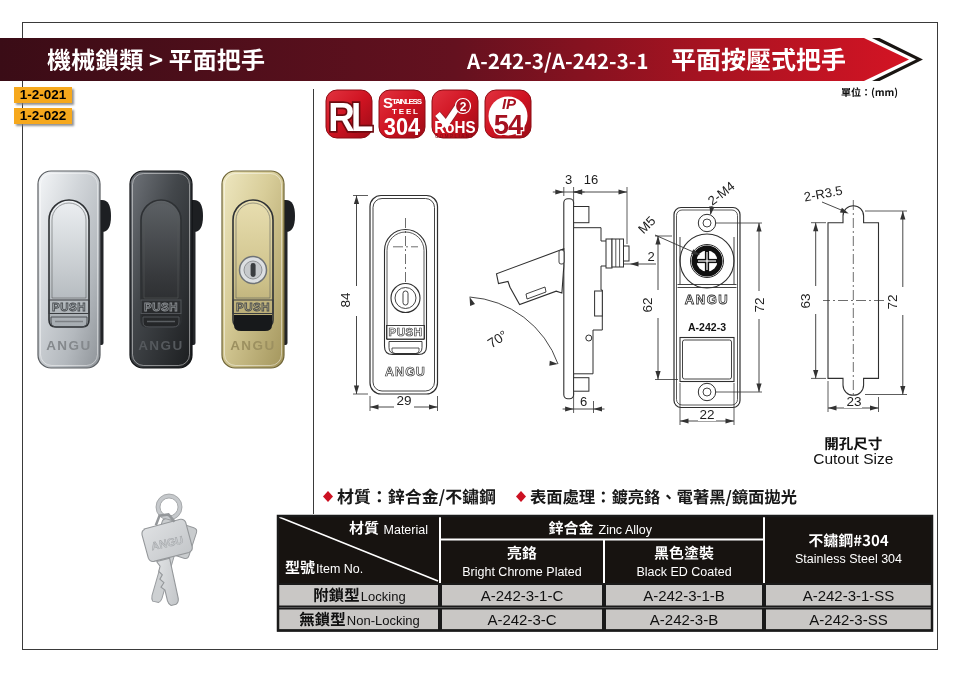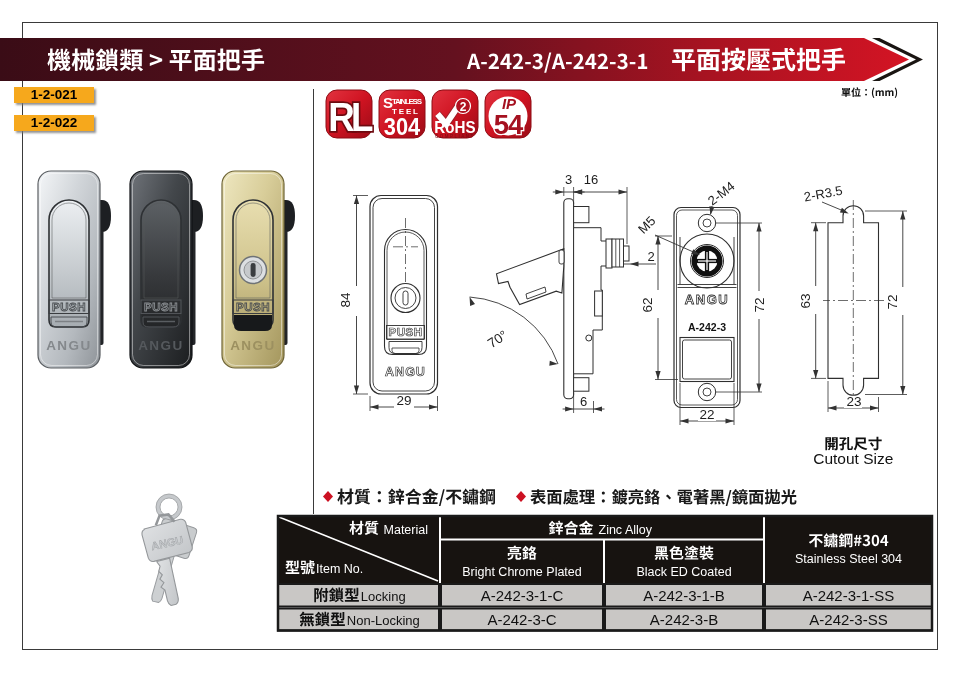--- a/index.html
+++ b/index.html
@@ -1,16 +1,16 @@
 <!DOCTYPE html>
 <html><head><meta charset="utf-8"><style>
 * { margin:0; padding:0; box-sizing:border-box; }
 html,body { width:960px; height:676px; background:#fff; font-family:"Liberation Sans",sans-serif; position:relative; overflow:hidden; }
 .frame { position:absolute; left:22px; top:21.5px; width:915.5px; height:628.5px; border:1px solid #3a3a3a; }
-.lab { position:absolute; left:14px; width:80px; height:15.5px; background:#f6a81c; color:#000;
+.lab { position:absolute; left:14px; width:58px; height:15.5px; background:#f6a81c; color:#000;
   font-size:13.5px; font-weight:bold; text-align:center; line-height:15px; box-shadow:2px 2px 2px rgba(120,120,120,0.8); }
 .vline { position:absolute; left:313px; top:89px; width:1px; height:425px; background:#3a3a3a; }
 </style></head>
 <body>
 <div class="frame"></div>
 <svg style="position:absolute;left:0;top:36px" width="935" height="48" viewBox="0 0 935 48">
     <defs>
       <linearGradient id="bg1" x1="0" y1="0" x2="1" y2="0">
         <stop offset="0" stop-color="#3a0c16"></stop>
         <stop offset="0.5" stop-color="#64111f"></stop>
@@ -18,21 +18,21 @@
         <stop offset="1" stop-color="#d41424"></stop>
       </linearGradient>
     </defs>
     <polygon points="872,2 879.5,2 923,23.5 879.5,45 872,45 916,23.5" fill="#1a1512"></polygon>
     <polygon points="0,2 864,2 909,23.5 864,45 0,45" fill="url(#bg1)"></polygon>
     <path transform="translate(47,33)" d="M1 -16H7.3V-13.3H1ZM3.1 -20.5H5.6V2.1H3.1ZM3.2 -14.2 4.5 -13.5Q4.3 -12.1 4 -10.6Q3.7 -9.2 3.3 -7.7Q2.9 -6.3 2.5 -5Q2 -3.8 1.5 -2.9Q1.4 -3.3 1.2 -3.8Q1 -4.3 0.8 -4.8Q0.6 -5.4 0.4 -5.7Q0.8 -6.5 1.3 -7.4Q1.7 -8.4 2.1 -9.6Q2.4 -10.7 2.7 -11.9Q3 -13.1 3.2 -14.2ZM5.5 -12.4Q5.7 -12.2 6 -11.7Q6.3 -11.2 6.7 -10.6Q7.1 -10 7.4 -9.4Q7.7 -8.9 7.9 -8.7L6.6 -6.7Q6.5 -7.2 6.2 -7.8Q5.9 -8.5 5.6 -9.1Q5.3 -9.8 5 -10.4Q4.7 -11 4.5 -11.4ZM7.8 -8H22.9V-5.8H7.8ZM9.8 -3.8 11.5 -5.4Q12 -5 12.6 -4.5Q13.2 -4 13.8 -3.5Q14.3 -3 14.7 -2.7L13 -1Q12.6 -1.3 12.1 -1.8Q11.5 -2.4 11 -2.9Q10.4 -3.4 9.8 -3.8ZM17.9 -9.1 19.4 -10.3Q19.9 -9.9 20.6 -9.5Q21.2 -9 21.5 -8.6L20 -7.2Q19.7 -7.6 19.1 -8.1Q18.5 -8.7 17.9 -9.1ZM19.6 -6 22 -5.1Q20.7 -2.6 18.5 -0.8Q16.3 1 13.5 2.1Q13.3 1.7 12.8 1.2Q12.4 0.6 12 0.2Q14.6 -0.7 16.6 -2.3Q18.6 -3.9 19.6 -6ZM13.6 -20.3H15.9Q16 -16.1 16.4 -12.6Q16.7 -9.1 17.3 -6.4Q17.9 -3.8 18.8 -2.3Q19.6 -0.8 20.8 -0.6Q21.2 -0.6 21.4 -1.3Q21.6 -1.9 21.7 -3.2Q22 -2.9 22.3 -2.6Q22.6 -2.3 23 -2Q23.3 -1.8 23.6 -1.7Q23.3 -0.1 22.8 0.7Q22.4 1.5 21.9 1.8Q21.4 2.2 20.9 2.1Q19.3 2 18.1 0.9Q16.9 -0.2 16.1 -2.2Q15.3 -4.2 14.8 -6.9Q14.2 -9.6 14 -13Q13.7 -16.4 13.6 -20.3ZM11.5 -12.7 13.2 -13.2Q13.5 -12.3 13.7 -11.3Q14 -10.3 14.1 -9.7L12.3 -9.1Q12.2 -9.8 12 -10.8Q11.8 -11.9 11.5 -12.7ZM8.1 -13.6Q8 -13.9 7.8 -14.5Q7.6 -15.1 7.4 -15.5Q7.7 -15.6 7.9 -15.8Q8.1 -16 8.3 -16.4Q8.4 -16.6 8.7 -17.2Q9 -17.8 9.4 -18.6Q9.7 -19.4 9.9 -20.3L12 -19.7Q11.5 -18.3 10.7 -17Q9.9 -15.6 9.2 -14.7V-14.6Q9.2 -14.6 8.9 -14.5Q8.7 -14.3 8.4 -14Q8.1 -13.8 8.1 -13.6ZM8.1 -13.6 8.1 -15.1 9 -15.6 12.1 -15.9Q11.9 -15.5 11.7 -15Q11.5 -14.5 11.4 -14.2Q10.2 -14 9.6 -13.9Q8.9 -13.8 8.6 -13.8Q8.3 -13.7 8.1 -13.6ZM8.4 -9.2Q8.3 -9.4 8.2 -9.8Q8.1 -10.1 7.9 -10.5Q7.8 -10.9 7.7 -11.1Q8 -11.2 8.3 -11.5Q8.6 -11.8 8.9 -12.3Q9.1 -12.5 9.6 -13.3Q10.1 -14.1 10.7 -15.1Q11.3 -16.2 11.7 -17.3L13.7 -16.6Q12.8 -14.8 11.7 -13.1Q10.5 -11.4 9.4 -10.3V-10.2Q9.4 -10.2 9.1 -10Q8.9 -9.9 8.6 -9.6Q8.4 -9.4 8.4 -9.2ZM8.4 -9.2 8.3 -10.7 9.1 -11.3 12.5 -11.7Q12.6 -11.3 12.7 -10.8Q12.8 -10.4 12.9 -10.1Q11.6 -9.9 10.8 -9.7Q9.9 -9.6 9.4 -9.5Q9 -9.4 8.7 -9.3Q8.5 -9.2 8.4 -9.2ZM20.4 -13 22 -13.4Q22.4 -12.6 22.7 -11.6Q23 -10.6 23.2 -9.9L21.4 -9.4Q21.3 -10.1 21 -11.1Q20.7 -12.1 20.4 -13ZM17 -13.9Q17 -14.3 16.7 -14.9Q16.5 -15.5 16.4 -15.9Q16.6 -15.9 16.8 -16.2Q17 -16.4 17.2 -16.7Q17.3 -16.9 17.6 -17.5Q17.9 -18 18.2 -18.8Q18.5 -19.6 18.7 -20.4L20.7 -19.8Q20.2 -18.5 19.5 -17.2Q18.8 -15.9 18.1 -15V-15Q18.1 -15 17.8 -14.8Q17.6 -14.6 17.3 -14.4Q17 -14.2 17 -13.9ZM17 -13.9 17 -15.4 17.9 -16 21 -16.2Q20.8 -15.8 20.6 -15.3Q20.4 -14.8 20.3 -14.5Q19.1 -14.4 18.5 -14.3Q17.8 -14.2 17.5 -14.1Q17.2 -14 17 -13.9ZM17.3 -9.5Q17.3 -9.7 17.1 -10.1Q17 -10.5 16.9 -10.9Q16.8 -11.3 16.6 -11.5Q16.9 -11.6 17.2 -11.9Q17.5 -12.2 17.8 -12.6Q18.1 -12.9 18.6 -13.7Q19 -14.5 19.6 -15.5Q20.2 -16.6 20.6 -17.7L22.6 -17Q21.8 -15.2 20.6 -13.5Q19.5 -11.8 18.4 -10.6V-10.6Q18.4 -10.6 18.1 -10.4Q17.8 -10.2 17.6 -10Q17.3 -9.7 17.3 -9.5ZM17.3 -9.5 17.2 -11.1 18 -11.7 21.4 -12.1Q21.5 -11.7 21.6 -11.2Q21.8 -10.7 21.9 -10.4Q20.5 -10.2 19.7 -10.1Q18.9 -10 18.4 -9.9Q17.9 -9.8 17.7 -9.7Q17.4 -9.6 17.3 -9.5ZM9.3 -7.3H11.7V-6.3Q11.7 -5 11.4 -3.5Q11 -2 10.2 -0.5Q9.4 1 7.8 2.1Q7.7 1.9 7.3 1.6Q6.9 1.3 6.6 0.9Q6.2 0.6 5.9 0.5Q7.3 -0.6 8 -1.8Q8.8 -3 9 -4.2Q9.3 -5.4 9.3 -6.4Z M33.2 -16.2H47.1V-13.6H33.2ZM32.8 -8.9H40.4V-6.4H32.8ZM37.2 -12.8H39.4V-0.7H37.2ZM43.3 -19 45.1 -20Q45.7 -19.4 46.2 -18.6Q46.7 -17.9 47 -17.3L45 -16.2Q44.8 -16.7 44.3 -17.6Q43.8 -18.4 43.3 -19ZM40.2 -20.5H42.9Q42.8 -17.4 42.9 -14.5Q43 -11.6 43.2 -9.1Q43.4 -6.6 43.6 -4.7Q43.9 -2.7 44.3 -1.7Q44.6 -0.6 45 -0.6Q45.2 -0.6 45.4 -1.4Q45.5 -2.2 45.6 -3.9Q45.9 -3.5 46.5 -3Q47.1 -2.6 47.5 -2.4Q47.3 -0.7 47 0.3Q46.7 1.2 46.1 1.6Q45.6 2 44.7 2Q43.7 2 43 1.1Q42.3 0.3 41.8 -1.3Q41.3 -2.9 41 -5Q40.7 -7.2 40.6 -9.7Q40.4 -12.2 40.3 -14.9Q40.3 -17.7 40.2 -20.5ZM34 -12.7H36.1V-8.3Q36.1 -6.7 36 -4.9Q35.8 -3.2 35.2 -1.5Q34.7 0.1 33.5 1.6Q33.2 1.2 32.7 0.8Q32.1 0.4 31.7 0.1Q32.7 -1.1 33.2 -2.5Q33.7 -4 33.8 -5.5Q34 -6.9 34 -8.3ZM44.8 -12.1 47.2 -11.8Q46.3 -7.1 44.4 -3.6Q42.6 -0.2 39.6 1.9Q39.4 1.7 39 1.4Q38.7 1.1 38.3 0.8Q37.9 0.5 37.6 0.3Q40.6 -1.5 42.3 -4.7Q44.1 -7.9 44.8 -12.1ZM25.3 -15.7H32.5V-13H25.3ZM27.9 -20.5H30.6V2.1H27.9ZM28.1 -13.7 29.7 -13.1Q29.4 -11.6 29 -10Q28.6 -8.5 28.1 -7Q27.7 -5.4 27.1 -4.1Q26.5 -2.8 25.9 -1.9Q25.8 -2.3 25.6 -2.8Q25.3 -3.3 25.1 -3.8Q24.8 -4.4 24.6 -4.7Q25.2 -5.5 25.7 -6.6Q26.2 -7.6 26.7 -8.8Q27.2 -10 27.5 -11.3Q27.9 -12.6 28.1 -13.7ZM30.4 -12.8Q30.6 -12.6 31 -12.1Q31.4 -11.6 31.8 -11.1Q32.3 -10.5 32.6 -10.1Q33 -9.6 33.1 -9.4L31.6 -7.3Q31.4 -7.8 31.1 -8.3Q30.8 -8.9 30.5 -9.6Q30.1 -10.2 29.8 -10.8Q29.5 -11.3 29.2 -11.7Z M63.4 -20.5H66V-13.6H63.4ZM68.2 -19.7 70.7 -19.1Q70.3 -17.9 69.8 -16.6Q69.3 -15.3 68.7 -14.4Q68.4 -14.7 67.7 -15.1Q67 -15.4 66.5 -15.6Q67 -16.4 67.5 -17.5Q68 -18.7 68.2 -19.7ZM58.8 -19 61.1 -19.7Q61.4 -19 61.8 -18.3Q62.1 -17.5 62.4 -16.8Q62.7 -16 62.8 -15.4L60.3 -14.7Q60.2 -15.3 60 -16Q59.8 -16.8 59.5 -17.5Q59.1 -18.3 58.8 -19ZM61.8 -9.4V-8.2H67.4V-9.4ZM61.8 -6.2V-5H67.4V-6.2ZM61.8 -12.6V-11.4H67.4V-12.6ZM59.3 -14.8H70.1V-2.9H59.3ZM62 -2.7 64.5 -1.8Q63.5 -0.6 62.1 0.5Q60.7 1.6 59.3 2.3Q59.1 2 58.7 1.6Q58.4 1.3 58 0.9Q57.6 0.6 57.3 0.4Q58.7 -0.1 60 -0.9Q61.2 -1.7 62 -2.7ZM65.2 -1.5 67.2 -2.7Q68 -2.1 68.9 -1.4Q69.7 -0.7 70.5 -0.1Q71.3 0.6 71.8 1.1L69.1 2.1Q68.7 1.6 68 0.9Q67.4 0.3 66.7 -0.3Q66 -1 65.2 -1.5ZM51.1 -14.4H57.6V-12H51.1ZM49.7 -10.2H58.4V-7.8H49.7ZM49.8 -6.4 51.6 -6.9Q51.9 -5.9 52.2 -4.7Q52.5 -3.6 52.6 -2.8L50.6 -2.2Q50.5 -3.1 50.3 -4.2Q50.1 -5.4 49.8 -6.4ZM49.3 -1.1Q50.4 -1.3 51.9 -1.6Q53.4 -1.9 55.1 -2.2Q56.7 -2.5 58.4 -2.9L58.6 -0.6Q56.3 -0.1 54 0.5Q51.7 1 49.9 1.4ZM56.5 -7.2 58.6 -6.6Q58.2 -5.6 57.9 -4.5Q57.6 -3.3 57.3 -2.6L55.6 -3.1Q55.7 -3.7 55.9 -4.4Q56.1 -5.1 56.2 -5.8Q56.4 -6.6 56.5 -7.2ZM53 -13.4H55.4V-0.5L53 -0.1ZM53.8 -20.6 56 -19.7Q55.2 -18.3 54.2 -16.9Q53.2 -15.5 52.1 -14.2Q50.9 -13 49.8 -12.1Q49.7 -12.4 49.5 -13Q49.3 -13.5 49.1 -14.1Q48.9 -14.7 48.7 -15Q50.2 -16 51.6 -17.5Q52.9 -19 53.8 -20.6ZM53.2 -17.3 54.3 -19.4Q55.3 -18.9 56.2 -18.3Q57.2 -17.7 58 -17.1Q58.9 -16.5 59.5 -16L58.3 -13.7Q57.7 -14.2 56.9 -14.9Q56 -15.6 55.1 -16.2Q54.1 -16.8 53.2 -17.3Z M80.4 -7.8 81.9 -8.8Q82.4 -8.4 82.9 -7.9Q83.4 -7.4 83.7 -7L82 -5.8Q81.8 -6.2 81.3 -6.8Q80.8 -7.3 80.4 -7.8ZM73.3 -6.4H84V-4H73.3ZM73.3 -15.4H83.9V-13.1H73.3ZM81.4 -19.5 83.8 -18.9Q83.4 -18 82.9 -17.2Q82.5 -16.4 82.2 -15.8L80.3 -16.4Q80.6 -17.1 80.9 -17.9Q81.3 -18.8 81.4 -19.5ZM77.5 -20.3H80V-8.8H77.5ZM73.6 -18.9 75.6 -19.6Q76 -18.9 76.4 -18.1Q76.8 -17.3 76.9 -16.7L74.8 -15.9Q74.7 -16.5 74.4 -17.4Q74 -18.2 73.6 -18.9ZM77.6 -1.9 79.1 -3.6Q79.8 -3.2 80.7 -2.7Q81.5 -2.2 82.3 -1.7Q83.1 -1.2 83.6 -0.8L82 1.2Q81.6 0.8 80.8 0.2Q80 -0.3 79.2 -0.9Q78.3 -1.4 77.6 -1.9ZM81.2 -12.5Q81.4 -12.4 81.9 -12.1Q82.3 -11.8 82.8 -11.4Q83.3 -11.1 83.8 -10.8Q84.2 -10.4 84.4 -10.3L82.8 -8.5Q82.6 -8.7 82.2 -9.2Q81.8 -9.6 81.4 -10Q80.9 -10.4 80.5 -10.8Q80.1 -11.2 79.8 -11.5ZM75.6 -12.6 77.3 -12Q76.9 -10.8 76.1 -9.6Q75.3 -8.5 74.4 -7.8Q74.1 -8.2 73.6 -8.7Q73.2 -9.3 72.8 -9.6Q73.3 -9.9 73.8 -10.4Q74.4 -10.9 74.8 -11.5Q75.3 -12 75.6 -12.6ZM84.1 -19.5H95.5V-17.1H84.1ZM87.4 -9.8V-8.4H92V-9.8ZM87.4 -6.4V-4.8H92V-6.4ZM87.4 -13.3V-11.8H92V-13.3ZM84.8 -15.5H94.8V-2.7H84.8ZM88.2 -18.2 91.4 -17.8Q91 -16.7 90.5 -15.6Q90.1 -14.6 89.8 -13.8L87.4 -14.3Q87.6 -14.8 87.7 -15.5Q87.9 -16.2 88 -16.9Q88.1 -17.6 88.2 -18.2ZM87.1 -2.6 89.5 -1.1Q88.9 -0.5 88.2 0.2Q87.4 0.8 86.6 1.4Q85.7 1.9 84.9 2.3Q84.6 1.9 84.1 1.4Q83.5 0.8 83.1 0.5Q83.8 0.1 84.6 -0.4Q85.4 -0.9 86 -1.5Q86.7 -2.1 87.1 -2.6ZM90 -1.1 92 -2.5Q92.7 -2.1 93.5 -1.5Q94.2 -1 94.9 -0.4Q95.6 0.2 96.1 0.6L93.9 2.2Q93.5 1.7 92.8 1.2Q92.2 0.6 91.4 -0Q90.7 -0.6 90 -1.1ZM77.3 -8.4H79.8V-5.8Q79.8 -4.8 79.6 -3.7Q79.4 -2.7 78.8 -1.6Q78.3 -0.6 77.2 0.3Q76.1 1.3 74.3 2Q74.1 1.7 73.9 1.3Q73.6 0.9 73.4 0.5Q73.1 0.2 72.8 -0.1Q74.3 -0.7 75.2 -1.4Q76.1 -2.1 76.5 -2.8Q77 -3.6 77.1 -4.4Q77.3 -5.2 77.3 -5.9Z M102.8 -3V-6L107.9 -7.7L111.6 -9V-9.1L107.9 -10.5L102.8 -12.2V-15.1L115.2 -10.3V-7.8Z M124 -19H143.2V-16.1H124ZM122.7 -8.8H144.6V-5.9H122.7ZM125.4 -14.6 128.1 -15.3Q128.5 -14.6 128.9 -13.7Q129.3 -12.8 129.6 -11.9Q129.9 -11.1 130 -10.4L127.2 -9.5Q127.1 -10.2 126.8 -11Q126.5 -11.9 126.2 -12.8Q125.8 -13.8 125.4 -14.6ZM139.2 -15.4 142.3 -14.6Q141.8 -13.7 141.4 -12.8Q140.9 -11.9 140.4 -11Q140 -10.2 139.6 -9.6L137.1 -10.3Q137.4 -11 137.8 -11.9Q138.2 -12.8 138.6 -13.7Q138.9 -14.6 139.2 -15.4ZM132.1 -17.8H135.1V2.1H132.1Z M154.4 -9.8H160.6V-7.6H154.4ZM154.4 -5.8H160.6V-3.5H154.4ZM149.7 -1.7H166V0.9H149.7ZM147.9 -14.2H167.6V2.2H164.6V-11.5H150.7V2.2H147.9ZM153.1 -12.4H155.7V-0.5H153.1ZM159.4 -12.4H162V-0.6H159.4ZM155.9 -17.8 159.3 -17.1Q158.9 -15.8 158.5 -14.5Q158.1 -13.2 157.7 -12.2L155.1 -12.9Q155.2 -13.6 155.4 -14.5Q155.6 -15.3 155.7 -16.2Q155.8 -17.1 155.9 -17.8ZM146.9 -19.1H168.7V-16.4H146.9Z M179.4 -19.3H182.4V-2.9Q182.4 -2.1 182.5 -1.8Q182.6 -1.4 183 -1.3Q183.4 -1.1 184.1 -1.1Q184.3 -1.1 184.8 -1.1Q185.3 -1.1 185.9 -1.1Q186.5 -1.1 187 -1.1Q187.6 -1.1 188.1 -1.1Q188.6 -1.1 188.8 -1.1Q189.5 -1.1 189.8 -1.4Q190.2 -1.7 190.4 -2.4Q190.5 -3.1 190.6 -4.5Q191.1 -4.1 192 -3.8Q192.8 -3.5 193.4 -3.3Q193.2 -1.5 192.8 -0.4Q192.3 0.7 191.5 1.2Q190.6 1.6 189.1 1.6Q188.8 1.6 188.3 1.6Q187.7 1.6 187.1 1.6Q186.4 1.6 185.8 1.6Q185.1 1.6 184.6 1.6Q184 1.6 183.8 1.6Q182.1 1.6 181.2 1.3Q180.2 0.9 179.8 -0.1Q179.4 -1.1 179.4 -2.9ZM180.7 -19.3H192.3V-5.8H189.2V-16.5H180.7ZM180.6 -10.1H190.2V-7.3H180.6ZM184.5 -18.2H187.1V-9.2H184.5ZM170.3 -8.2Q171.4 -8.4 172.8 -8.7Q174.1 -9.1 175.6 -9.4Q177.1 -9.8 178.5 -10.2L178.9 -7.5Q176.9 -6.9 174.8 -6.4Q172.8 -5.9 171 -5.4ZM170.7 -15.9H178.4V-13.3H170.7ZM173.3 -20.5H176.2V-0.9Q176.2 0.1 176 0.7Q175.8 1.2 175.2 1.6Q174.6 1.9 173.8 2Q173 2.1 171.9 2.1Q171.8 1.6 171.6 0.8Q171.4 0 171.1 -0.5Q171.7 -0.5 172.2 -0.5Q172.8 -0.5 172.9 -0.5Q173.3 -0.5 173.3 -0.9Z M212.8 -20.5 214.9 -18.1Q213 -17.7 210.8 -17.3Q208.6 -16.9 206.3 -16.7Q204 -16.4 201.6 -16.3Q199.3 -16.1 197 -16.1Q197 -16.6 196.8 -17.4Q196.6 -18.1 196.3 -18.6Q198.5 -18.7 200.8 -18.8Q203.1 -19 205.2 -19.3Q207.4 -19.5 209.3 -19.8Q211.3 -20.1 212.8 -20.5ZM196.6 -13.7H215.6V-10.9H196.6ZM194.9 -8.1H217.1V-5.2H194.9ZM204.5 -17.1H207.5V-1.3Q207.5 -0 207.1 0.6Q206.8 1.3 205.9 1.6Q205 2 203.7 2.1Q202.4 2.1 200.5 2.1Q200.5 1.7 200.3 1.2Q200 0.7 199.8 0.2Q199.6 -0.4 199.3 -0.7Q200.3 -0.7 201.1 -0.7Q202 -0.7 202.7 -0.7Q203.4 -0.7 203.7 -0.7Q204.1 -0.7 204.3 -0.8Q204.5 -1 204.5 -1.3Z" fill="#fff"></path>
     <path transform="translate(467,33)" d="M-0.1 0 4.8 -15.2H8.4L13.3 0H10.1L7.9 -7.9Q7.5 -9.1 7.2 -10.4Q6.9 -11.7 6.6 -12.9H6.5Q6.2 -11.7 5.9 -10.4Q5.5 -9.1 5.2 -7.9L3 0ZM2.9 -3.9V-6.3H10.2V-3.9Z M14.2 -4.8V-7H19.8V-4.8Z M21.7 0V-1.7Q23.7 -3.6 25.2 -5.2Q26.7 -6.8 27.5 -8.1Q28.2 -9.5 28.2 -10.7Q28.2 -11.4 28 -12Q27.7 -12.5 27.2 -12.8Q26.7 -13.1 26 -13.1Q25.1 -13.1 24.4 -12.7Q23.8 -12.2 23.2 -11.5L21.5 -13.2Q22.6 -14.3 23.7 -14.9Q24.8 -15.5 26.4 -15.5Q27.8 -15.5 28.9 -14.9Q30 -14.3 30.6 -13.3Q31.2 -12.2 31.2 -10.8Q31.2 -9.4 30.5 -8Q29.8 -6.6 28.6 -5.2Q27.5 -3.7 26.1 -2.4Q26.7 -2.4 27.3 -2.5Q28 -2.6 28.6 -2.6H31.9V0Z M39.8 0V-9.4Q39.8 -10 39.9 -10.9Q39.9 -11.8 40 -12.5H39.9Q39.6 -11.9 39.3 -11.3Q39 -10.7 38.6 -10L36.3 -6.3H44.5V-3.9H33.3V-6L39 -15.2H42.7V0Z M45.9 0V-1.7Q48 -3.6 49.5 -5.2Q50.9 -6.8 51.7 -8.1Q52.5 -9.5 52.5 -10.7Q52.5 -11.4 52.2 -12Q52 -12.5 51.5 -12.8Q51 -13.1 50.2 -13.1Q49.4 -13.1 48.7 -12.7Q48 -12.2 47.4 -11.5L45.8 -13.2Q46.8 -14.3 47.9 -14.9Q49.1 -15.5 50.6 -15.5Q52.1 -15.5 53.1 -14.9Q54.2 -14.3 54.8 -13.3Q55.4 -12.2 55.4 -10.8Q55.4 -9.4 54.7 -8Q54 -6.6 52.9 -5.2Q51.7 -3.7 50.3 -2.4Q50.9 -2.4 51.6 -2.5Q52.3 -2.6 52.8 -2.6H56.1V0Z M58.2 -4.8V-7H63.8V-4.8Z M70.4 0.3Q69.2 0.3 68.2 0Q67.3 -0.3 66.6 -0.8Q65.8 -1.2 65.3 -1.8L66.7 -3.7Q67.4 -3.1 68.3 -2.6Q69.1 -2.2 70.1 -2.2Q70.9 -2.2 71.5 -2.4Q72.1 -2.7 72.4 -3.1Q72.7 -3.6 72.7 -4.3Q72.7 -5.1 72.4 -5.6Q72 -6.1 71.1 -6.4Q70.2 -6.7 68.5 -6.7V-8.9Q69.9 -8.9 70.7 -9.2Q71.5 -9.5 71.9 -10Q72.2 -10.5 72.2 -11.2Q72.2 -12.1 71.7 -12.6Q71.2 -13.1 70.2 -13.1Q69.4 -13.1 68.7 -12.8Q68 -12.4 67.3 -11.8L65.8 -13.6Q66.8 -14.5 67.9 -15Q69 -15.5 70.3 -15.5Q71.8 -15.5 72.9 -15Q74 -14.6 74.6 -13.7Q75.3 -12.8 75.3 -11.4Q75.3 -10.2 74.6 -9.3Q73.9 -8.4 72.7 -8V-7.9Q73.6 -7.6 74.3 -7.1Q75 -6.6 75.4 -5.9Q75.8 -5.1 75.8 -4.1Q75.8 -2.7 75 -1.7Q74.3 -0.8 73.1 -0.2Q71.9 0.3 70.4 0.3Z M77.2 3.7 82.3 -16.6H84.3L79.2 3.7Z M84.8 0 89.7 -15.2H93.2L98.1 0H94.9L92.7 -7.9Q92.4 -9.1 92.1 -10.4Q91.8 -11.7 91.4 -12.9H91.3Q91 -11.7 90.7 -10.4Q90.4 -9.1 90.1 -7.9L87.9 0ZM87.8 -3.9V-6.3H95V-3.9Z M99 -4.8V-7H104.7V-4.8Z M106.5 0V-1.7Q108.6 -3.6 110.1 -5.2Q111.5 -6.8 112.3 -8.1Q113.1 -9.5 113.1 -10.7Q113.1 -11.4 112.8 -12Q112.6 -12.5 112.1 -12.8Q111.6 -13.1 110.8 -13.1Q110 -13.1 109.3 -12.7Q108.6 -12.2 108 -11.5L106.4 -13.2Q107.4 -14.3 108.5 -14.9Q109.7 -15.5 111.2 -15.5Q112.7 -15.5 113.7 -14.9Q114.8 -14.3 115.4 -13.3Q116 -12.2 116 -10.8Q116 -9.4 115.3 -8Q114.6 -6.6 113.5 -5.2Q112.3 -3.7 110.9 -2.4Q111.5 -2.4 112.2 -2.5Q112.9 -2.6 113.4 -2.6H116.7V0Z M124.7 0V-9.4Q124.7 -10 124.7 -10.9Q124.8 -11.8 124.8 -12.5H124.7Q124.4 -11.9 124.1 -11.3Q123.8 -10.7 123.5 -10L121.1 -6.3H129.3V-3.9H118.2V-6L123.9 -15.2H127.5V0Z M130.8 0V-1.7Q132.9 -3.6 134.3 -5.2Q135.8 -6.8 136.6 -8.1Q137.4 -9.5 137.4 -10.7Q137.4 -11.4 137.1 -12Q136.8 -12.5 136.3 -12.8Q135.8 -13.1 135.1 -13.1Q134.3 -13.1 133.6 -12.7Q132.9 -12.2 132.3 -11.5L130.6 -13.2Q131.7 -14.3 132.8 -14.9Q133.9 -15.5 135.5 -15.5Q136.9 -15.5 138 -14.9Q139.1 -14.3 139.7 -13.3Q140.3 -12.2 140.3 -10.8Q140.3 -9.4 139.6 -8Q138.9 -6.6 137.7 -5.2Q136.6 -3.7 135.2 -2.4Q135.8 -2.4 136.5 -2.5Q137.2 -2.6 137.7 -2.6H141V0Z M143 -4.8V-7H148.6V-4.8Z M155.3 0.3Q154.1 0.3 153.1 0Q152.2 -0.3 151.4 -0.8Q150.7 -1.2 150.2 -1.8L151.6 -3.7Q152.3 -3.1 153.1 -2.6Q153.9 -2.2 155 -2.2Q155.8 -2.2 156.3 -2.4Q156.9 -2.7 157.3 -3.1Q157.6 -3.6 157.6 -4.3Q157.6 -5.1 157.2 -5.6Q156.9 -6.1 156 -6.4Q155 -6.7 153.4 -6.7V-8.9Q154.8 -8.9 155.6 -9.2Q156.4 -9.5 156.7 -10Q157.1 -10.5 157.1 -11.2Q157.1 -12.1 156.6 -12.6Q156 -13.1 155.1 -13.1Q154.2 -13.1 153.5 -12.8Q152.9 -12.4 152.2 -11.8L150.6 -13.6Q151.6 -14.5 152.7 -15Q153.8 -15.5 155.2 -15.5Q156.7 -15.5 157.8 -15Q158.9 -14.6 159.5 -13.7Q160.1 -12.8 160.1 -11.4Q160.1 -10.2 159.5 -9.3Q158.8 -8.4 157.6 -8V-7.9Q158.4 -7.6 159.1 -7.1Q159.8 -6.6 160.2 -5.9Q160.6 -5.1 160.6 -4.1Q160.6 -2.7 159.9 -1.7Q159.1 -0.8 157.9 -0.2Q156.7 0.3 155.3 0.3Z M162.8 -4.8V-7H168.4V-4.8Z M171.1 0V-2.5H174.3V-12.1H171.6V-13.9Q172.7 -14.2 173.6 -14.5Q174.4 -14.8 175.1 -15.2H177.4V-2.5H180.2V0Z" fill="#fff"></path>
     <path transform="translate(671,33)" d="M2.5 -19.7H22.5V-16.7H2.5ZM1.1 -9.1H23.9V-6.1H1.1ZM4 -15.1 6.7 -15.9Q7.2 -15.1 7.6 -14.2Q8 -13.3 8.3 -12.4Q8.6 -11.5 8.7 -10.8L5.8 -9.9Q5.7 -10.6 5.4 -11.5Q5.1 -12.3 4.8 -13.3Q4.4 -14.3 4 -15.1ZM18.2 -16 21.4 -15.2Q21 -14.2 20.5 -13.3Q20 -12.3 19.6 -11.4Q19.1 -10.6 18.7 -9.9L16.1 -10.7Q16.4 -11.4 16.9 -12.3Q17.3 -13.3 17.6 -14.2Q18 -15.2 18.2 -16ZM10.9 -18.4H14V2.2H10.9Z M34 -10.2H40.4V-7.9H34ZM34 -6H40.5V-3.7H34ZM29.2 -1.8H46V1H29.2ZM27.3 -14.7H47.7V2.2H44.7V-12H30.2V2.2H27.3ZM32.7 -12.9H35.4V-0.6H32.7ZM39.3 -12.9H42V-0.6H39.3ZM35.6 -18.5 39.1 -17.8Q38.7 -16.4 38.2 -15Q37.8 -13.7 37.5 -12.7L34.7 -13.4Q34.9 -14.1 35.1 -15Q35.2 -15.9 35.4 -16.8Q35.5 -17.7 35.6 -18.5ZM26.2 -19.8H48.8V-17H26.2Z M58.7 -11.2H74.3V-8.6H58.7ZM68.9 -12.9 72.2 -12.8Q71.8 -9.3 71 -6.8Q70.2 -4.2 68.8 -2.5Q67.3 -0.7 65 0.4Q62.8 1.6 59.6 2.3Q59.5 1.9 59.2 1.4Q59 0.9 58.7 0.4Q58.4 -0.1 58.1 -0.5Q61 -1 63 -1.9Q65 -2.8 66.3 -4.2Q67.5 -5.7 68.1 -7.8Q68.8 -9.9 68.9 -12.9ZM60.1 -4.9 61.9 -6.9Q63.4 -6.3 65 -5.4Q66.7 -4.6 68.4 -3.7Q70.1 -2.8 71.5 -1.9Q73 -1 74 -0.2L72 2.2Q71.1 1.4 69.7 0.5Q68.3 -0.4 66.6 -1.4Q65 -2.4 63.3 -3.3Q61.6 -4.2 60.1 -4.9ZM64.5 -20.9 67.5 -21.4Q67.8 -20.4 68.1 -19.3Q68.3 -18.3 68.4 -17.5L65.3 -16.9Q65.2 -17.7 64.9 -18.9Q64.7 -20 64.5 -20.9ZM60.1 -4.9Q60.7 -5.9 61.2 -7.1Q61.8 -8.3 62.4 -9.7Q62.9 -11 63.4 -12.4Q63.8 -13.7 64.1 -15L67.2 -14.6Q66.8 -12.8 66.1 -10.9Q65.4 -9 64.6 -7.3Q63.9 -5.6 63.2 -4.3ZM59.6 -18.3H73.9V-13H71V-15.7H62.4V-13H59.6ZM50.5 -7.6Q51.6 -7.8 53 -8.2Q54.4 -8.5 56 -9Q57.6 -9.4 59.1 -9.8L59.5 -7.1Q57.4 -6.5 55.2 -5.8Q53 -5.2 51.2 -4.7ZM50.9 -16.5H59.1V-13.7H50.9ZM53.9 -21.2H56.8V-0.9Q56.8 0.2 56.5 0.8Q56.3 1.4 55.7 1.7Q55.1 2 54.1 2.1Q53.2 2.2 51.9 2.2Q51.8 1.7 51.6 0.9Q51.4 0.1 51.1 -0.5Q51.8 -0.4 52.5 -0.4Q53.2 -0.4 53.4 -0.4Q53.7 -0.4 53.8 -0.5Q53.9 -0.7 53.9 -0.9Z M78.4 -20.3H98.6V-18.2H78.4ZM89.5 -14.5H98.3V-12.2H89.5ZM81 -4H97.3V-1.9H81ZM79.4 -0.6H98.8V1.6H79.4ZM87.8 -5H90.7V1H87.8ZM77.2 -20.3H79.8V-11.5Q79.8 -10 79.8 -8.3Q79.7 -6.6 79.5 -4.8Q79.3 -2.9 78.9 -1.3Q78.5 0.4 77.9 1.8Q77.7 1.6 77.2 1.3Q76.8 1.1 76.3 0.8Q75.9 0.6 75.6 0.4Q76.1 -0.8 76.5 -2.3Q76.8 -3.8 77 -5.4Q77.1 -7 77.2 -8.6Q77.2 -10.1 77.2 -11.5ZM83 -14.7V-14.1H86.5V-14.7ZM83 -16.4V-15.8H86.5V-16.4ZM80.9 -17.5H88.7V-12.9H80.9ZM86.8 -12.3H89.1V-6.9Q89.1 -6.2 88.9 -5.9Q88.7 -5.5 88.2 -5.3Q87.7 -5.2 87 -5.1Q86.3 -5.1 85.2 -5.1Q85.1 -5.5 85 -5.9Q84.8 -6.3 84.6 -6.6Q85.2 -6.6 85.7 -6.6Q86.3 -6.6 86.5 -6.6Q86.7 -6.6 86.7 -6.7Q86.8 -6.7 86.8 -6.9ZM94.9 -16.8 96.5 -17.8Q97 -17.3 97.6 -16.7Q98.1 -16 98.4 -15.5L96.7 -14.5Q96.4 -14.9 95.9 -15.6Q95.4 -16.3 94.9 -16.8ZM94.9 -13.1Q95.3 -11.2 96.3 -9.6Q97.4 -7.9 99 -7.2Q98.6 -6.8 98.1 -6.2Q97.6 -5.6 97.3 -5.1Q95.5 -6.2 94.5 -8.2Q93.4 -10.2 92.9 -12.7ZM92.4 -17.7H94.6V-13.7Q94.6 -12.6 94.4 -11.4Q94.3 -10.3 93.8 -9.1Q93.4 -8 92.5 -7Q91.7 -5.9 90.2 -5.1Q90 -5.5 89.5 -5.9Q89 -6.4 88.6 -6.7Q89.8 -7.5 90.6 -8.4Q91.3 -9.2 91.7 -10.2Q92.1 -11.1 92.3 -12Q92.4 -12.9 92.4 -13.8ZM81.8 -12.3H88V-10.8H81.8ZM80.5 -12.3H82.7V-9.5Q82.7 -8.7 82.7 -7.9Q82.6 -7.1 82.4 -6.3Q82.1 -5.6 81.6 -5Q81.4 -5.1 81 -5.4Q80.6 -5.6 80.2 -5.8Q79.8 -6 79.6 -6.1Q80.2 -6.9 80.3 -7.8Q80.5 -8.7 80.5 -9.5ZM82.3 -7.9Q83.3 -8.2 84.6 -8.6Q85.9 -8.9 87.3 -9.3L87.6 -7.9Q86.4 -7.5 85.2 -7.1Q84 -6.7 83 -6.4ZM82.9 -9.6 83.6 -10.7Q84.1 -10.6 84.6 -10.5Q85.2 -10.3 85.7 -10.2Q86.2 -10 86.6 -9.9L85.9 -8.7Q85.5 -8.8 85 -9Q84.5 -9.2 84 -9.3Q83.4 -9.5 82.9 -9.6Z M117.8 -19.6 119.8 -21.2Q120.4 -20.9 121 -20.4Q121.7 -19.9 122.2 -19.4Q122.8 -18.9 123.1 -18.5L121 -16.7Q120.7 -17.1 120.2 -17.6Q119.7 -18.1 119 -18.7Q118.4 -19.2 117.8 -19.6ZM101.3 -17H123.8V-14.1H101.3ZM102.2 -11.2H113V-8.3H102.2ZM106 -9.5H109V-1.1H106ZM101.3 -1.5Q102.8 -1.7 104.8 -2.1Q106.9 -2.4 109.1 -2.8Q111.4 -3.2 113.7 -3.6L113.9 -1Q111.9 -0.5 109.8 -0.1Q107.7 0.4 105.7 0.8Q103.7 1.2 102.1 1.5ZM113.6 -21.1H116.8Q116.7 -18.1 116.9 -15.1Q117.1 -12.1 117.4 -9.6Q117.8 -7 118.3 -5.1Q118.8 -3.1 119.5 -2Q120.1 -0.9 120.8 -0.9Q121.3 -0.9 121.5 -2Q121.7 -3.1 121.8 -5.4Q122.3 -4.9 123.1 -4.4Q123.8 -3.9 124.4 -3.7Q124.2 -1.3 123.8 -0Q123.3 1.3 122.5 1.8Q121.8 2.3 120.6 2.3Q119.2 2.3 118.2 1.3Q117.1 0.4 116.4 -1.2Q115.6 -2.9 115.1 -5.1Q114.5 -7.3 114.2 -9.9Q113.9 -12.5 113.7 -15.4Q113.6 -18.2 113.6 -21.1Z M135 -20.1H138.1V-3Q138.1 -2.2 138.2 -1.8Q138.3 -1.4 138.7 -1.3Q139.1 -1.2 139.9 -1.2Q140.1 -1.2 140.6 -1.2Q141.1 -1.2 141.7 -1.2Q142.3 -1.2 142.9 -1.2Q143.5 -1.2 144 -1.2Q144.5 -1.2 144.7 -1.2Q145.4 -1.2 145.8 -1.5Q146.2 -1.7 146.3 -2.5Q146.5 -3.2 146.6 -4.6Q147.1 -4.3 148 -4Q148.8 -3.6 149.5 -3.5Q149.3 -1.6 148.8 -0.4Q148.4 0.7 147.5 1.2Q146.6 1.7 145 1.7Q144.7 1.7 144.2 1.7Q143.6 1.7 142.9 1.7Q142.2 1.7 141.6 1.7Q140.9 1.7 140.3 1.7Q139.8 1.7 139.5 1.7Q137.8 1.7 136.8 1.3Q135.8 0.9 135.4 -0.1Q135 -1.1 135 -3ZM136.4 -20.1H148.3V-6H145.2V-17.1H136.4ZM136.2 -10.5H146.2V-7.6H136.2ZM140.2 -18.9H143V-9.6H140.2ZM125.6 -8.5Q126.7 -8.7 128.1 -9.1Q129.5 -9.4 131 -9.8Q132.6 -10.2 134.1 -10.5L134.4 -7.8Q132.3 -7.2 130.2 -6.6Q128.1 -6.1 126.3 -5.6ZM126 -16.5H133.9V-13.7H126ZM128.7 -21.2H131.6V-0.9Q131.6 0.1 131.4 0.7Q131.2 1.3 130.6 1.6Q130 2 129.2 2.1Q128.3 2.2 127.2 2.2Q127.1 1.6 126.9 0.8Q126.6 0 126.4 -0.5Q127 -0.5 127.5 -0.5Q128.1 -0.5 128.3 -0.5Q128.7 -0.5 128.7 -0.9Z M169.6 -21.3 171.7 -18.8Q169.8 -18.3 167.6 -17.9Q165.3 -17.6 162.9 -17.3Q160.4 -17 158 -16.9Q155.6 -16.7 153.3 -16.7Q153.2 -17.2 153 -18Q152.8 -18.8 152.5 -19.3Q154.8 -19.4 157.1 -19.5Q159.5 -19.7 161.8 -20Q164 -20.2 166 -20.6Q168 -20.9 169.6 -21.3ZM152.8 -14.2H172.5V-11.3H152.8ZM151 -8.4H174V-5.4H151ZM161 -17.8H164.1V-1.3Q164.1 -0 163.7 0.7Q163.4 1.3 162.5 1.7Q161.6 2 160.2 2.1Q158.8 2.2 156.9 2.2Q156.8 1.8 156.6 1.2Q156.4 0.7 156.1 0.2Q155.9 -0.4 155.7 -0.8Q156.6 -0.7 157.5 -0.7Q158.4 -0.7 159.2 -0.7Q159.9 -0.7 160.2 -0.7Q160.6 -0.7 160.8 -0.9Q161 -1 161 -1.4Z" fill="#fff"></path>
   </svg>
 <div class="lab" style="top:87px">1-2-021</div>
-<div class="lab" style="top:115px">1-2-022</div>
+<div class="lab" style="top:108px">1-2-022</div>
 <svg style="position:absolute;left:325px;top:88px" width="210" height="54" viewBox="0 0 210 54">
     <defs>
       <linearGradient id="lr" x1="0" y1="0" x2="1" y2="1">
         <stop offset="0" stop-color="#e23340"></stop>
         <stop offset="0.5" stop-color="#cf1321"></stop>
         <stop offset="1" stop-color="#9a0c17"></stop>
       </linearGradient>
     </defs>
     <rect x="1" y="2" width="46" height="48" rx="11" fill="url(#lr)" stroke="#8e0c14" stroke-width="1"></rect>
     <g transform="translate(24,43) scale(0.92,1)">

